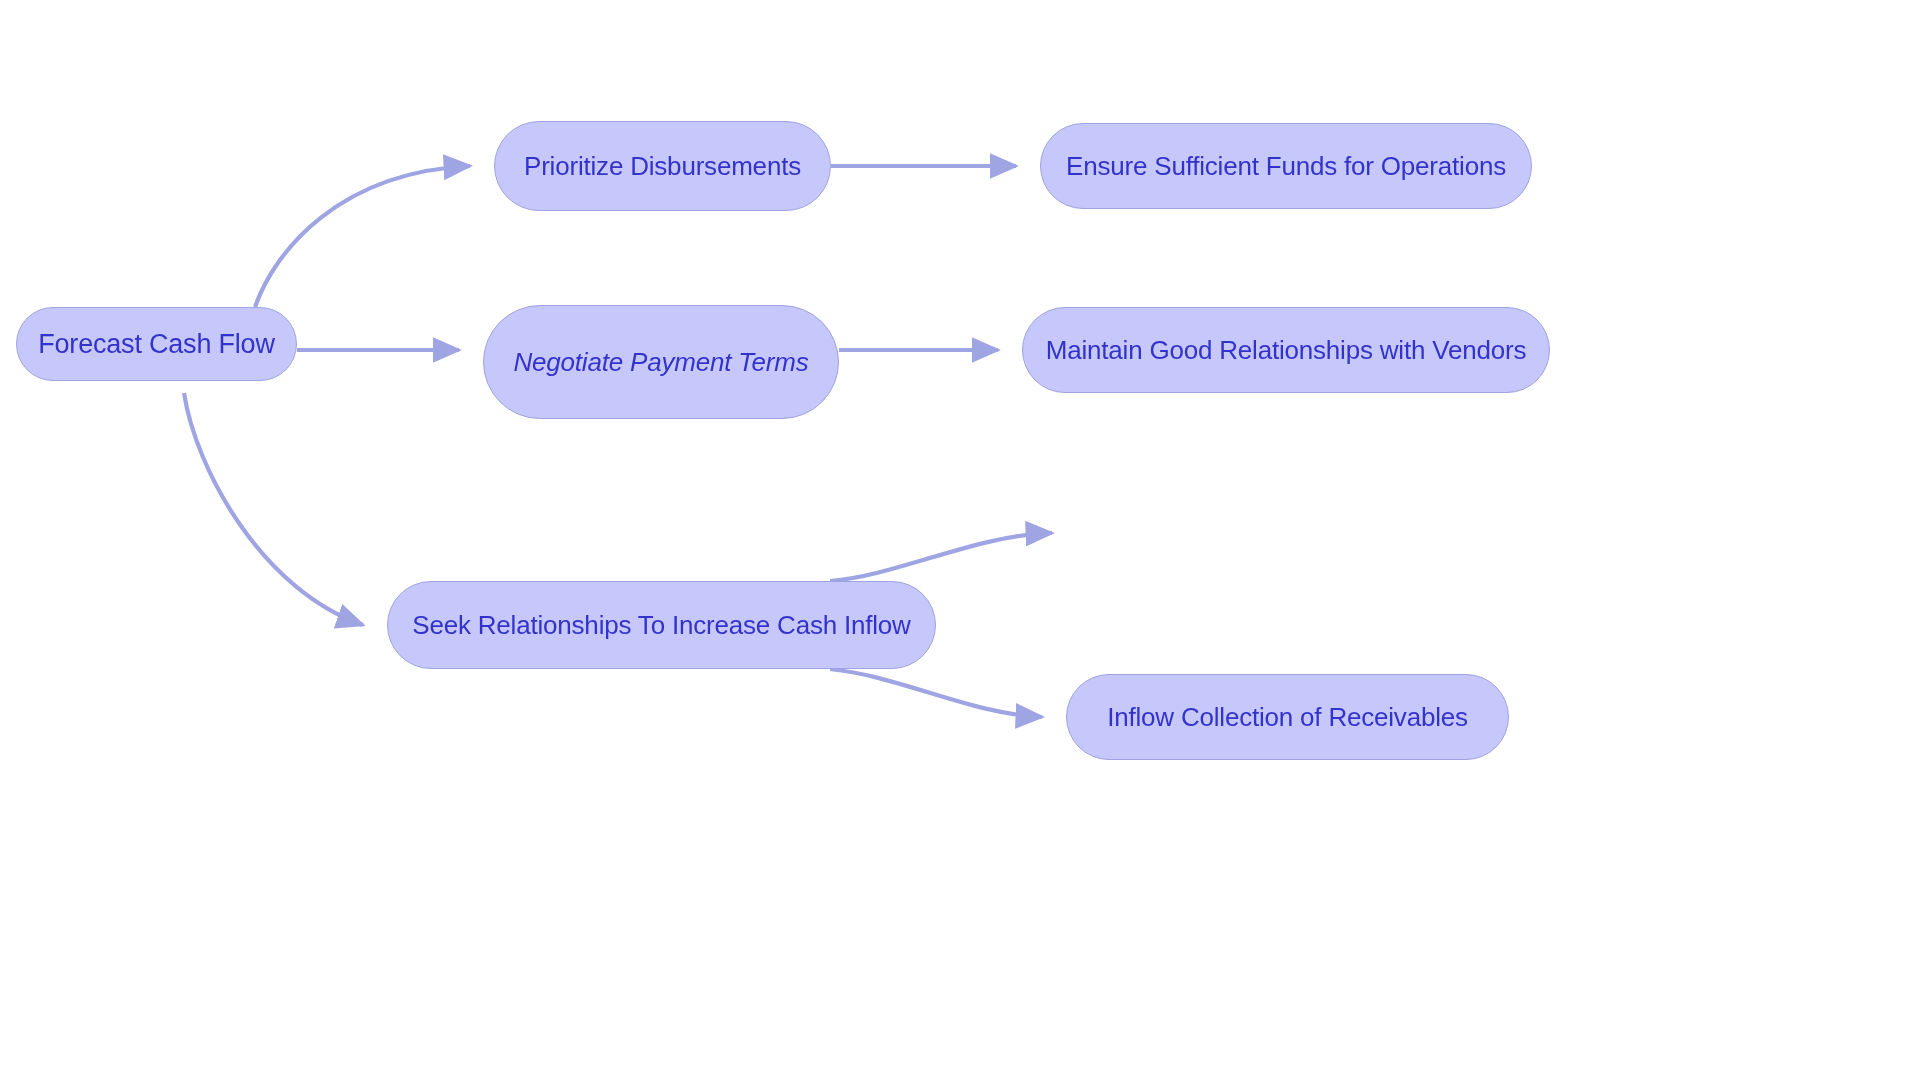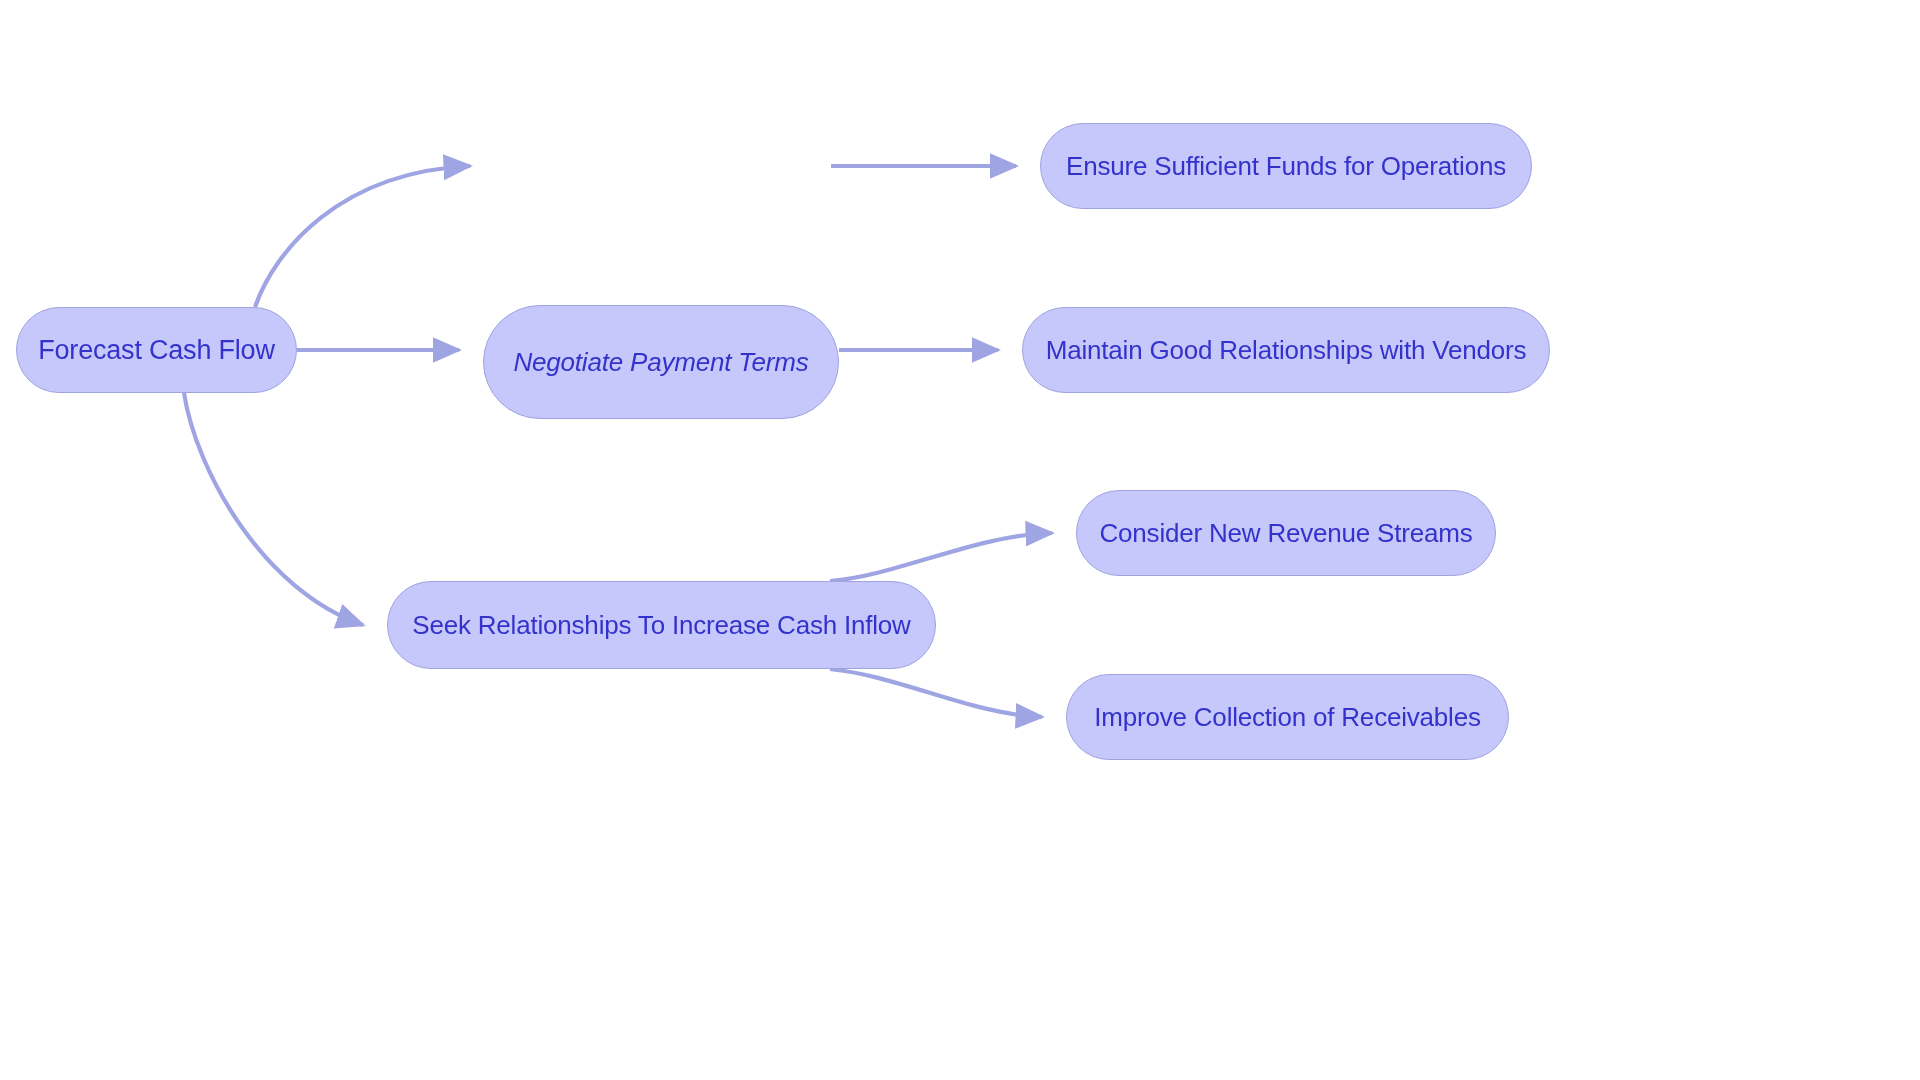--- a/index.html
+++ b/index.html
@@ -40,21 +40,21 @@
     font-weight: 400;
     letter-spacing: -0.2px;
     white-space: nowrap;
   }
   .node-label {
     color: #3333cc;
     line-height: 1;
     padding: 0 6px;
   }
   
-  #node-forecast-cash-flow { left: 16px;   top: 307px; width: 281px; height: 86px;  font-size: 27px; }
+  #node-forecast-cash-flow { left: 16px;   top: 307px; width: 281px; height: 74px;  font-size: 27px; }
   #node-prioritize-disbursements { left: 494px; top: 121px; width: 337px; height: 90px;  font-size: 26px; }
   #node-negotiate-payment-terms { left: 483px;  top: 305px; width: 356px; height: 114px;  font-size: 26px; font-style: italic; }
   #node-seek-opportunities { left: 387px; top: 581px; width: 549px; height: 88px;  font-size: 26px; }
   #node-ensure-funds { left: 1040px; top: 123px; width: 492px; height: 86px; font-size: 26px; }
   #node-maintain-relationships { left: 1022px; top: 307px; width: 528px; height: 86px; font-size: 26px; }
   #node-consider-revenue { left: 1076px; top: 490px; width: 420px; height: 86px; font-size: 26px; }
   #node-improve-collection { left: 1066px; top: 674px; width: 443px; height: 86px; font-size: 26px; }
 </style>
 </head>
 <body>
@@ -80,38 +80,38 @@
 
     <path d="M 830 581 C 900 575 975 535 1052 533" fill="none" stroke="#9fa4e3" stroke-width="4.2" marker-end="url(#arrow)"></path>
 
     <path d="M 830 669 C 900 676 970 714 1042 717" fill="none" stroke="#9fa4e3" stroke-width="4.2" marker-end="url(#arrow)"></path>
   </svg>
 
   <div class="node" id="node-forecast-cash-flow">
     <span class="node-label">Forecast Cash Flow</span>
   </div>
 
+  <div class="node" id="node-prioritize-disbursements">
+    <span class="node-label">Prioritize Disbursements</span>
+  </div>
 
   <div class="node" id="node-negotiate-payment-terms">
     <span class="node-label">Negotiate Payment Terms</span>
   </div>
 
   <div class="node" id="node-seek-opportunities">
     <span class="node-label">Seek Relationships To Increase Cash Inflow</span>
   </div>
 
   <div class="node" id="node-maintain-relationships">
     <span class="node-label">Maintain Good Relationships with Vendors</span>
   </div>
 
   <div class="node" id="node-ensure-funds">
     <span class="node-label">Ensure Sufficient Funds for Operations</span>
   </div>
 
-  <div class="node" id="node-consider-revenue">
-    <span class="node-label">Consider New Revenue Streams</span>
-  </div>
 
   <div class="node" id="node-improve-collection">
-    <span class="node-label">Improve Collection of Receivables</span>
+    <span class="node-label">Inflow Collection of Receivables</span>
   </div>
 
 </div>
 
 </body></html>

